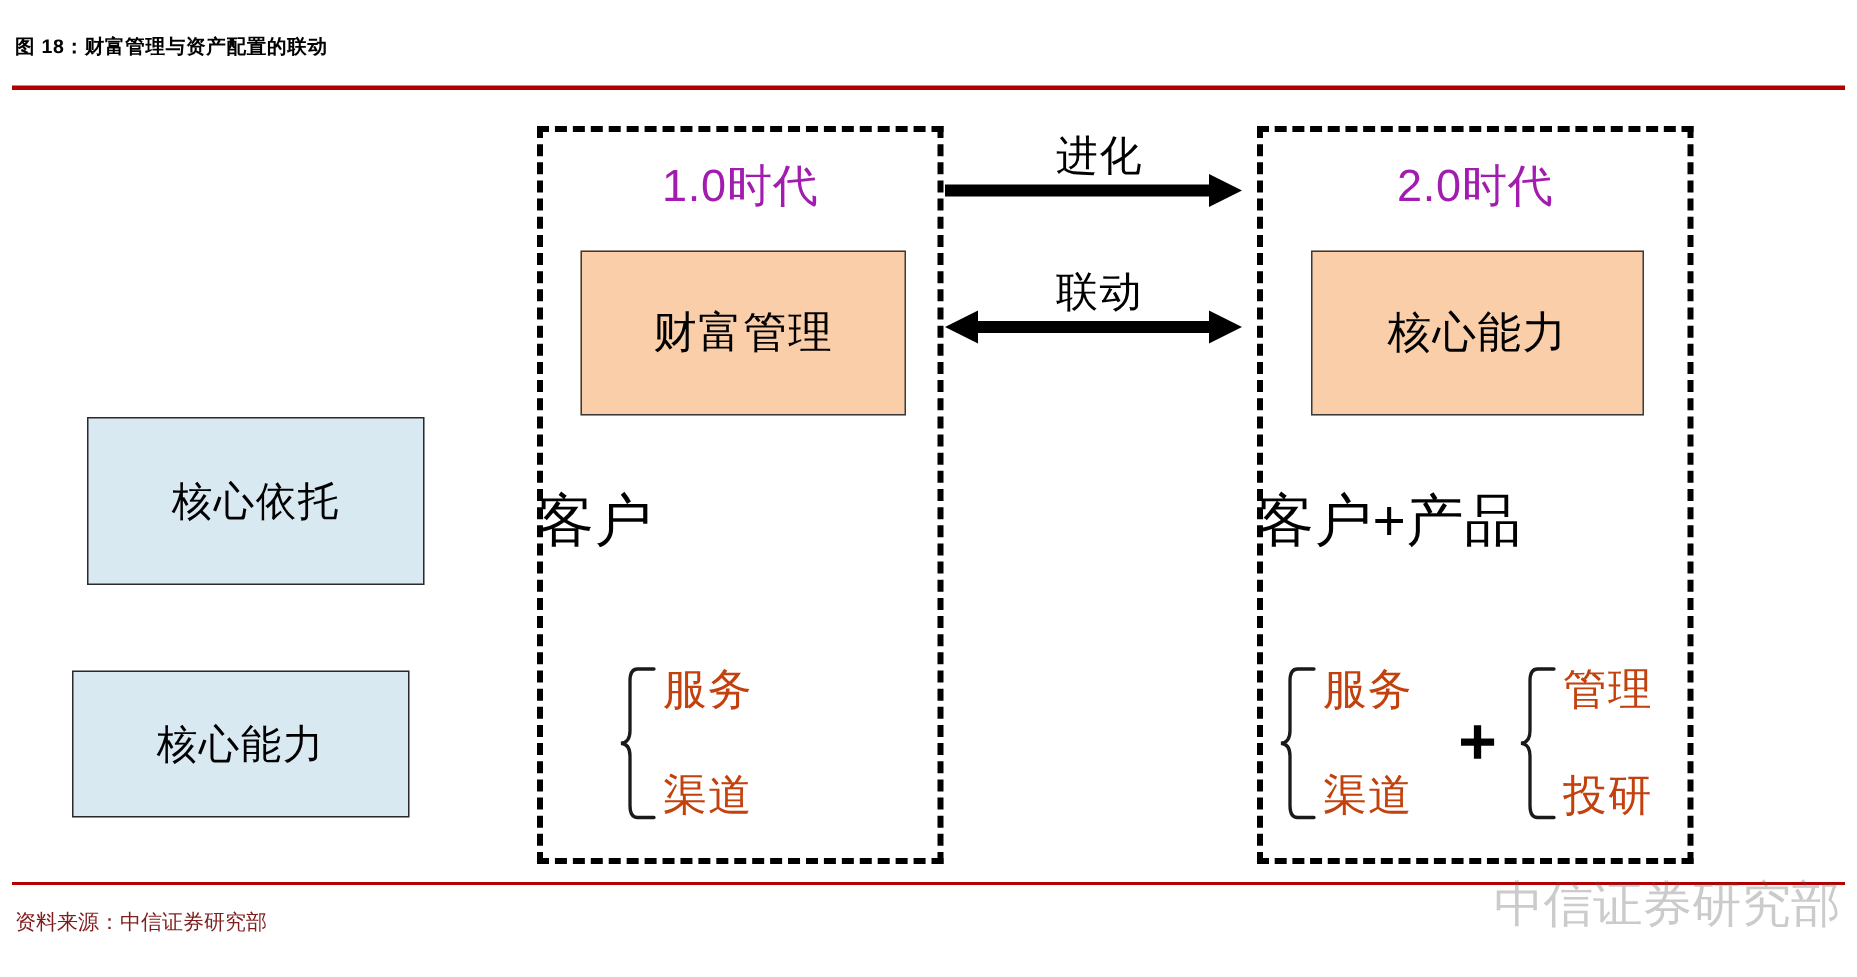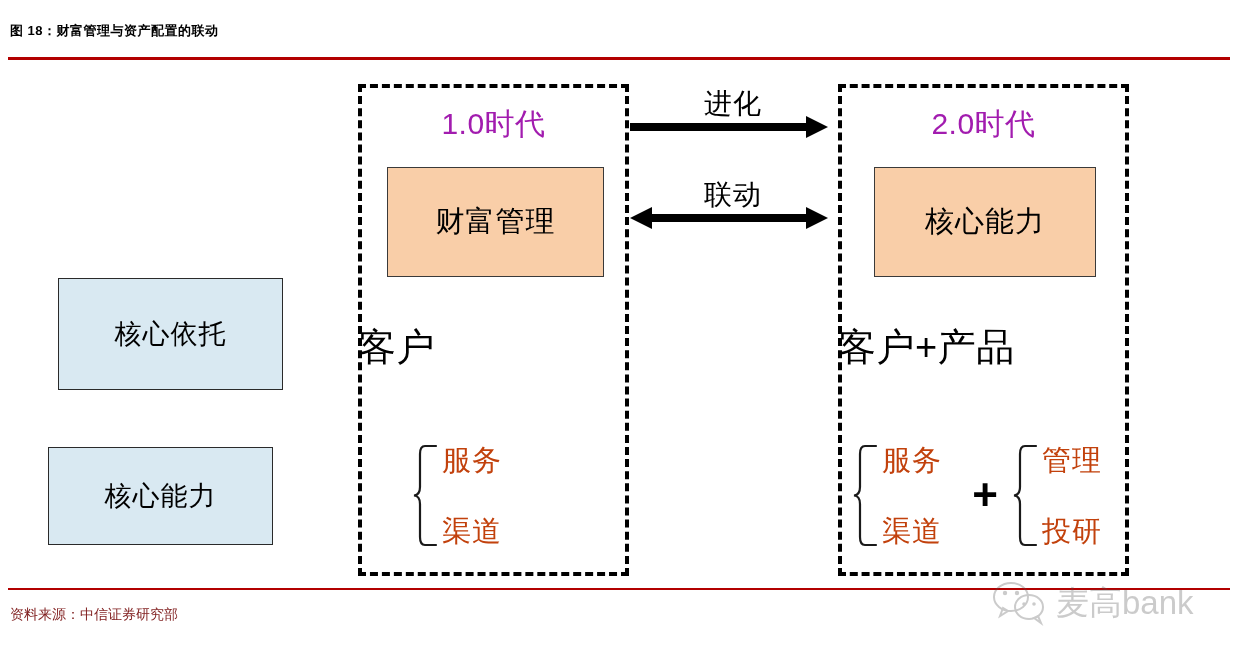--- a/index.html
+++ b/index.html
@@ -269,14 +269,14 @@
   <svg width="60" height="46" viewBox="0 0 60 46">
     <ellipse cx="21" cy="17" rx="17" ry="14" fill="none" stroke="#555555" stroke-width="2"></ellipse>
     <polygon points="13,28 10,36 18,31" fill="none" stroke="#555555" stroke-width="2"></polygon>
     <circle cx="15" cy="13" r="2.2" fill="#555555"></circle>
     <circle cx="27" cy="13" r="2.2" fill="#555555"></circle>
     <ellipse cx="39" cy="27" rx="14" ry="12" fill="none" stroke="#555555" stroke-width="2"></ellipse>
     <polygon points="48,36 51,43 44,38" fill="none" stroke="#555555" stroke-width="2"></polygon>
     <circle cx="34" cy="24" r="1.8" fill="#555555"></circle>
     <circle cx="44" cy="24" r="1.8" fill="#555555"></circle>
   </svg>
-  <span class="watermark-text">麦高bank</span>
+  <span class="watermark-text">中信证券研究部</span>
 </div>
 
 </body></html>

